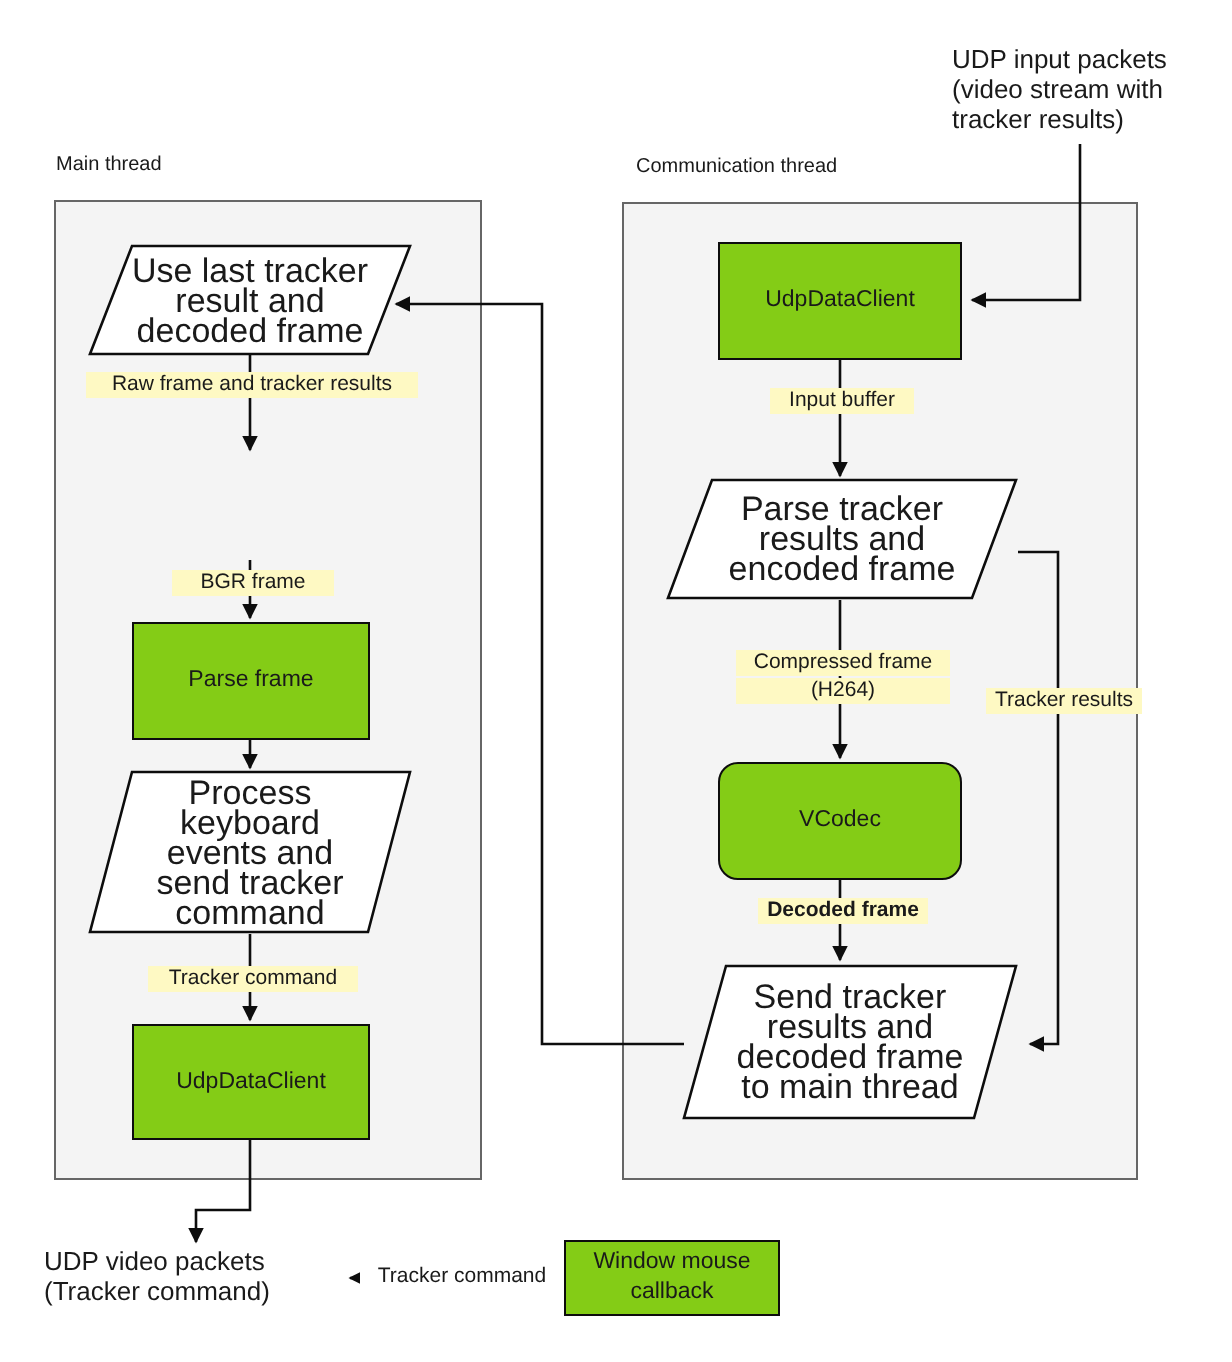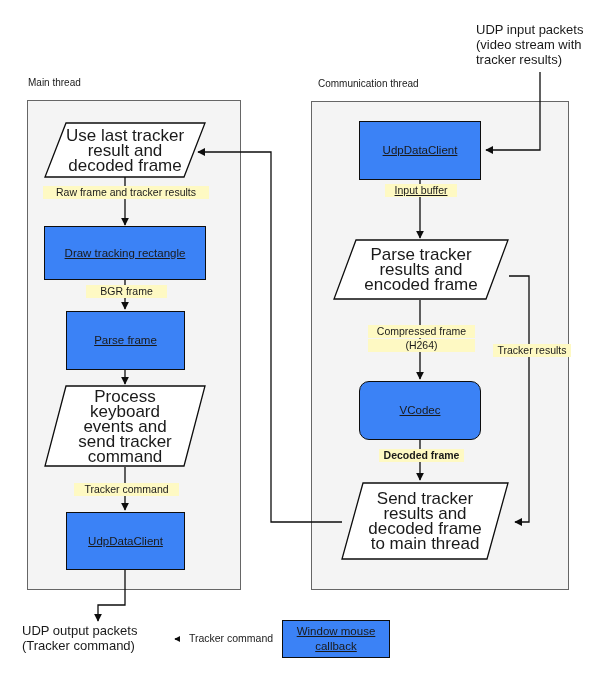--- a/index.html
+++ b/index.html
@@ -46,23 +46,22 @@
     box-sizing: border-box;
     display: flex;
     align-items: center;
     justify-content: center;
     text-align: center;
     font-size: 11.5px;
     line-height: 15px;
     color: #1a1a1a;
   }
   .rect {
-    background: #3b82f6;
+    background: #84cc16;
     border: 1.3px solid #0d0d0d;
-    text-decoration: underline;
   }
   .para-wrap {
     position: absolute;
   }
   .para-wrap svg {
     position: absolute;
     left: 0; top: 0;
     overflow: visible;
   }
   .para-label {
@@ -140,23 +139,20 @@
     </g>
   </svg>
 
   <div class="para-wrap" style="left:44px; top:122px; width:162px; height:56px;">
     <svg width="162" height="56" viewBox="0 0 162 56">
       <polygon points="22,1 161,1 140,55 1,55" fill="#ffffff" stroke="#0d0d0d" stroke-width="1.3"></polygon>
     </svg>
     <div class="para-label">Use last tracker result and decoded frame</div>
   </div>
 
-  <div class="node rect" style="left:44px; top:226px; width:162px; height:54px;">
-    <span>Draw tracking rectangle</span>
-  </div>
 
   <div class="node rect" style="left:66px; top:311px; width:119px; height:59px;">
     <span>Parse frame</span>
   </div>
 
   <div class="para-wrap" style="left:44px; top:385px; width:162px; height:82px;">
     <svg width="162" height="82" viewBox="0 0 162 82">
       <polygon points="22,1 161,1 140,81 1,81" fill="#ffffff" stroke="#0d0d0d" stroke-width="1.3"></polygon>
     </svg>
     <div class="para-label" style="padding:0 22px;">Process keyboard events and send tracker command</div>
@@ -185,34 +181,34 @@
     <svg width="168" height="78" viewBox="0 0 168 78">
       <polygon points="22,1 167,1 146,77 1,77" fill="#ffffff" stroke="#0d0d0d" stroke-width="1.3"></polygon>
     </svg>
     <div class="para-label" style="padding:0 18px;">Send tracker results and decoded frame to main thread</div>
   </div>
 
   <div class="free-label" style="left:476px; top:22px; width:140px;">UDP input packets
 (video stream with
 tracker results)</div>
 
-  <div class="free-label" style="left:22px; top:623px; width:152px;">UDP output packets
+  <div class="free-label" style="left:22px; top:623px; width:152px;">UDP video packets
 (Tracker command)</div>
 
   <div class="node rect" style="left:282px; top:620px; width:108px; height:38px;">
     <span>Window mouse callback</span>
   </div>
 
   <div class="edge-label" style="left:43px; top:186px; width:164px;">Raw frame and tracker results</div>
 
   <div class="edge-label" style="left:86px; top:285px; width:79px;">BGR frame</div>
 
   <div class="edge-label" style="left:74px; top:483px; width:103px;">Tracker command</div>
 
-  <div class="edge-label" style="left:385px; top:184px; width:70px;text-decoration:underline;">Input buffer</div>
+  <div class="edge-label" style="left:385px; top:194px; width:70px;">Input buffer</div>
 
   <div class="edge-label" style="left:368px; top:325px; width:105px;">Compressed frame</div>
   <div class="edge-label" style="left:368px; top:339px; width:105px;">(H264)</div>
 
   <div class="edge-label" style="left:493px; top:344px; width:76px;">Tracker results</div>
 
   <div class="edge-label" style="left:379px; top:449px; width:83px;font-weight:bold;">Decoded frame</div>
 
   <div class="edge-label on-white" style="left:180px; top:632px; width:100px;">Tracker command</div>
 

